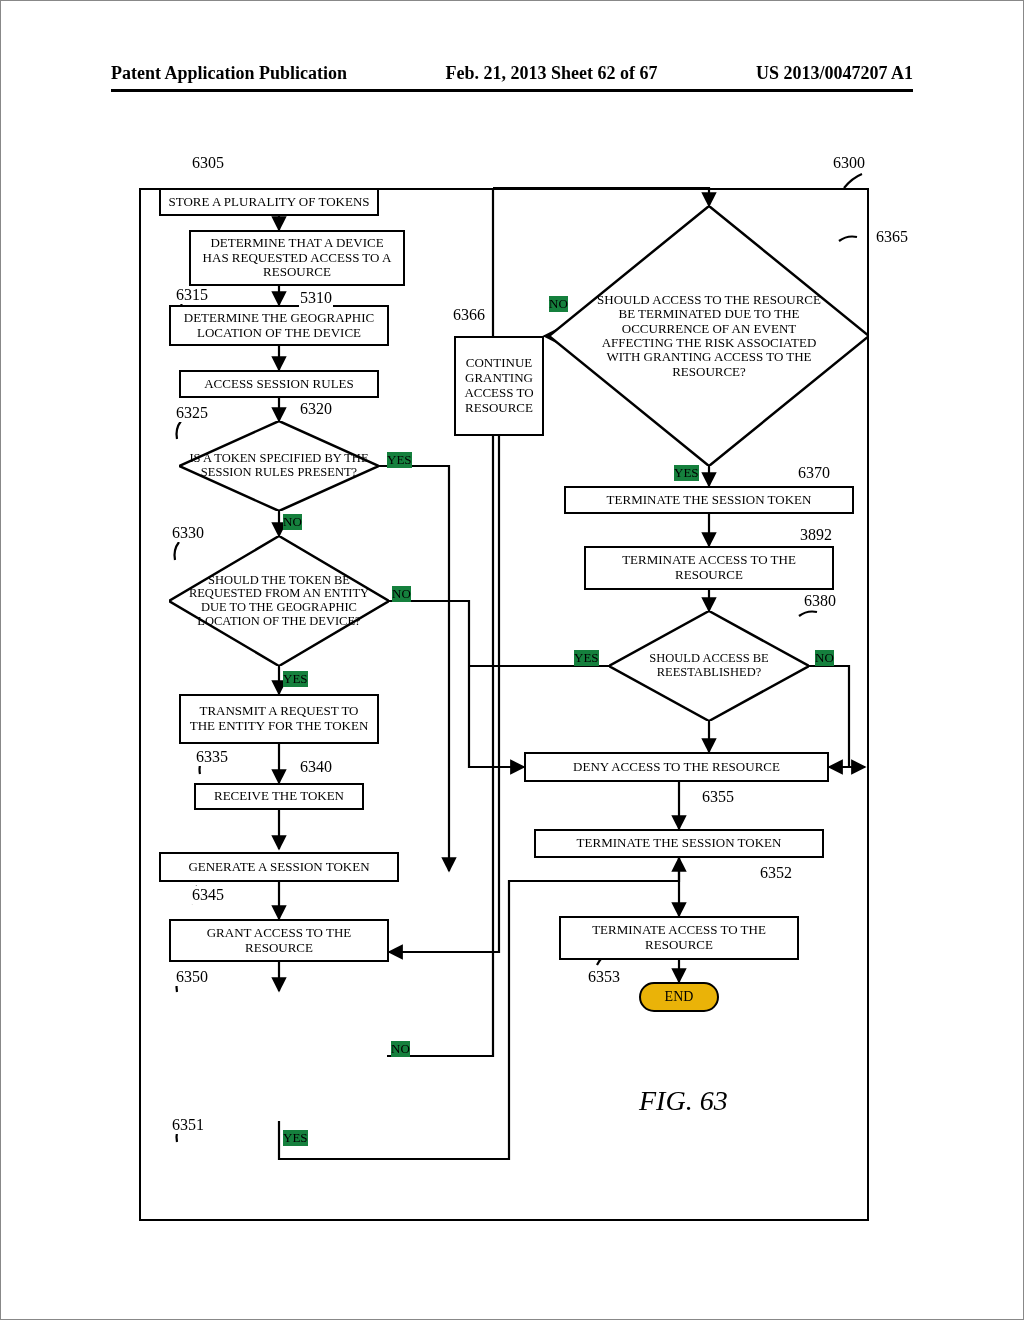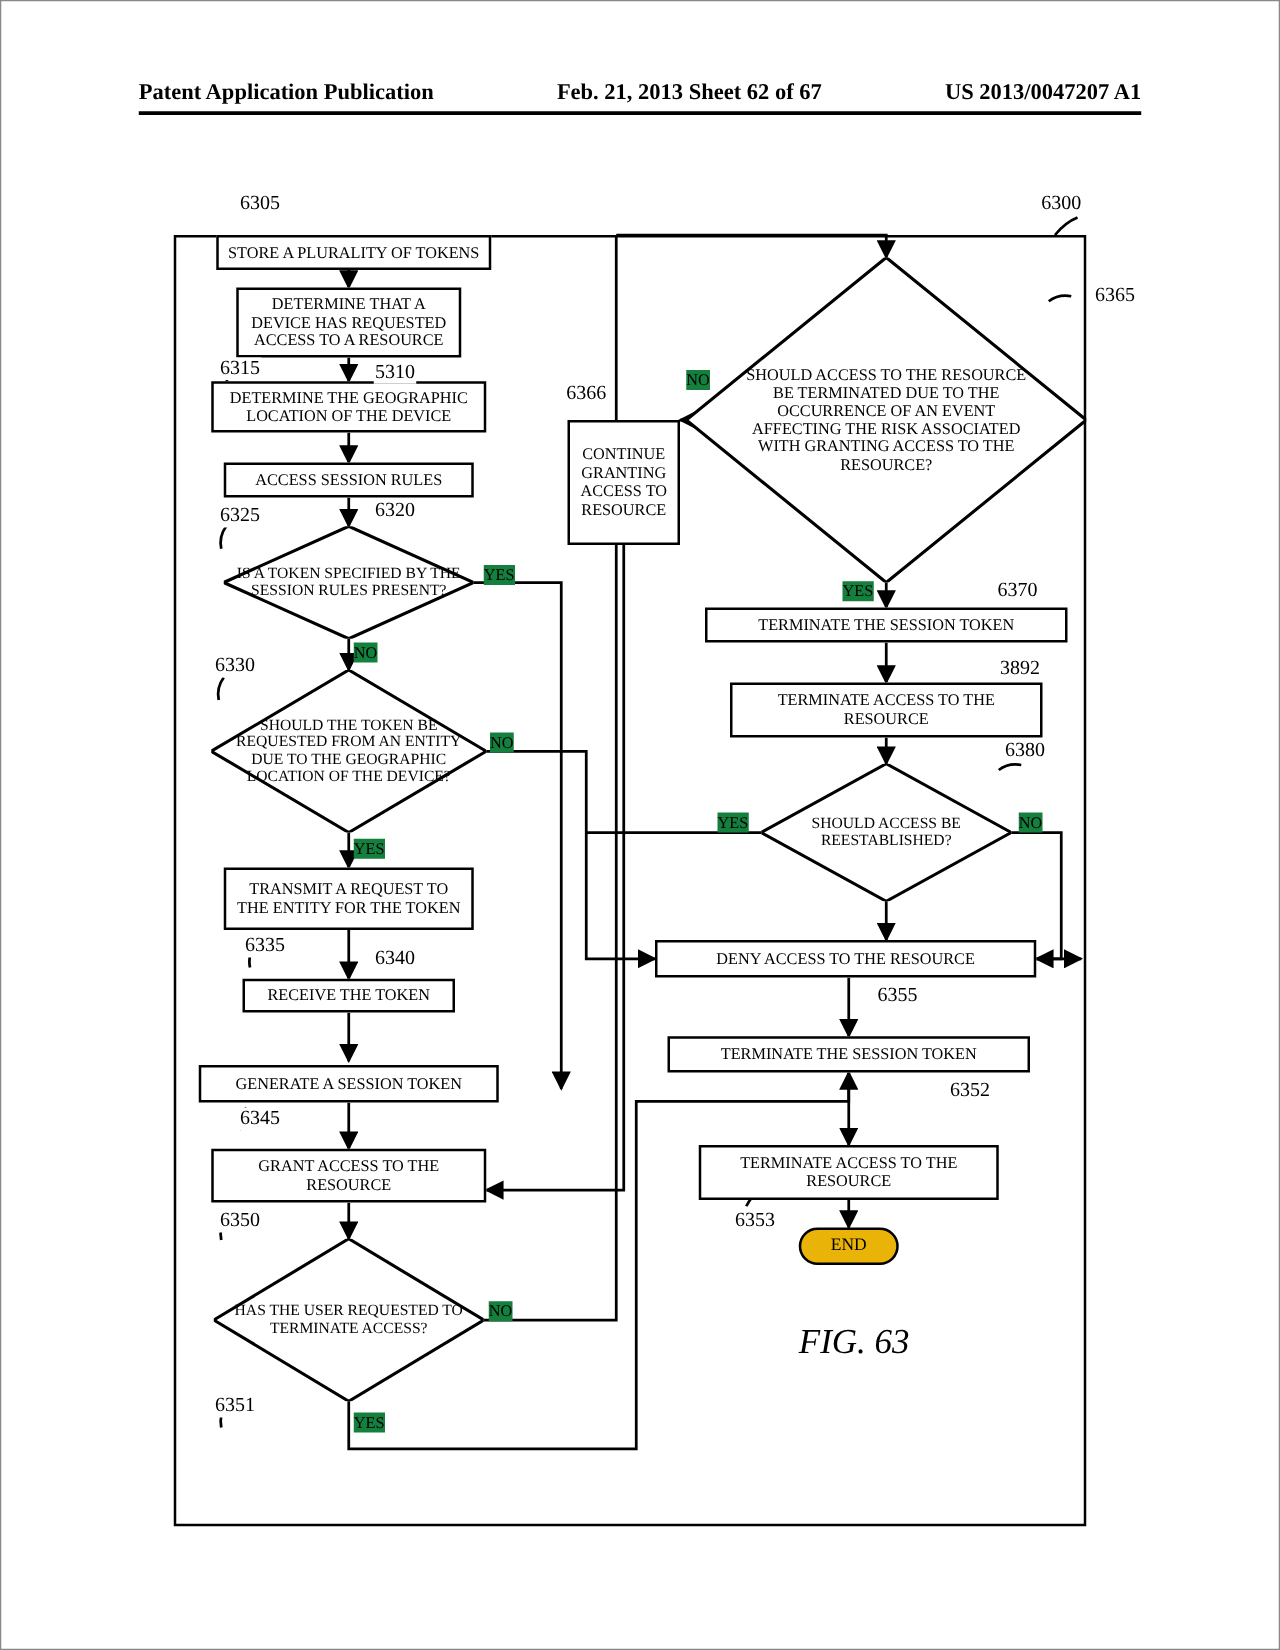--- a/index.html
+++ b/index.html
@@ -93,20 +93,21 @@
     background:#eab308;
     display:flex; align-items:center; justify-content:center;
     font-size:14px;
   }
   .fig {
     position:absolute;
     font-style:italic;
     font-family:"Times New Roman", Times, serif;
     font-size:28px;
     font-weight:500;
+    margin-top:27px;
   }
 </style>
 </head>
 <body>
 
 <div class="page">
 
   <div class="hdr">
     <span>Patent Application Publication</span>
     <span>Feb. 21, 2013  Sheet 62 of 67</span>
@@ -187,22 +188,22 @@
         <path d="M42,978 q-6,8 -4,18"></path>
         <path d="M657,350 q8,-6 18,-4"></path>
         <path d="M660,415 q8,-6 18,-4"></path>
         <path d="M660,470 q8,-6 18,-4"></path>
         <path d="M622,695 q8,6 12,14"></path>
         <path d="M470,805 q-8,6 -12,14"></path>
         <path d="M700,95 q8,-6 18,-4"></path>
       </g>
     </svg>
 
-    <div class="box" style="left:34px; top:42px; width:220px; height:28px">STORE A PLURALITY OF TOKENS</div>
-    <div class="box" style="left:50px; top:84px; width:180px; height:56px">DETERMINE THAT A DEVICE HAS REQUESTED ACCESS TO A RESOURCE</div>
+    <div class="box" style="left:20px; top:42px; width:220px; height:28px">STORE A PLURALITY OF TOKENS</div>
+    <div class="box" style="left:50px; top:84px; width:216px; height:56px">DETERMINE THAT A DEVICE HAS REQUESTED ACCESS TO A RESOURCE</div>
     <div class="box" style="left:30px; top:159px; width:220px; height:41px">DETERMINE THE GEOGRAPHIC LOCATION OF THE DEVICE</div>
     <div class="box" style="left:40px; top:224px; width:200px; height:28px">ACCESS SESSION RULES</div>
 
     <div class="diamond-wrap" style="left:40px; top:275px; width:200px; height:90px">
       <div class="diamond">
         <svg width="200" height="90" viewBox="0 0 200 90">
             <polygon points="100,0 200,45 100,90 0,45" fill="#fff" stroke="#000" stroke-width="2.5"></polygon>
           </svg>
         <div class="txt">IS A TOKEN SPECIFIED BY THE SESSION RULES PRESENT?</div>
       </div>
@@ -215,28 +216,20 @@
           </svg>
         <div class="txt">SHOULD THE TOKEN BE REQUESTED FROM AN ENTITY DUE TO THE GEOGRAPHIC LOCATION OF THE DEVICE?</div>
       </div>
     </div>
 
     <div class="box" style="left:40px; top:548px; width:200px; height:50px">TRANSMIT A REQUEST TO THE ENTITY FOR THE TOKEN</div>
     <div class="box" style="left:55px; top:637px; width:170px; height:27px">RECEIVE THE TOKEN</div>
     <div class="box" style="left:20px; top:706px; width:240px; height:30px">GENERATE A SESSION TOKEN</div>
     <div class="box" style="left:30px; top:773px; width:220px; height:43px">GRANT ACCESS TO THE RESOURCE</div>
 
-    <div class="diamond-wrap" style="left:32px; top:845px; width:216px; height:130px">
-      <div class="diamond">
-        <svg width="216" height="130" viewBox="0 0 216 130">
-            <polygon points="108,0 216,65 108,130 0,65" fill="#fff" stroke="#000" stroke-width="2.5"></polygon>
-          </svg>
-        <div class="txt">HAS THE USER REQUESTED TO TERMINATE ACCESS?</div>
-      </div>
-    </div>
 
     <div class="diamond-wrap" style="left:410px; top:60px; width:320px; height:260px">
       <div class="diamond" style="font-size:13px">
         <svg width="320" height="260" viewBox="0 0 320 260">
             <polygon points="160,0 320,130 160,260 0,130" fill="#fff" stroke="#000" stroke-width="2.5"></polygon>
           </svg>
         <div class="txt" style="padding:0 38px">SHOULD ACCESS TO THE RESOURCE BE TERMINATED DUE TO THE OCCURRENCE OF AN EVENT AFFECTING THE RISK ASSOCIATED WITH GRANTING ACCESS TO THE RESOURCE?</div>
       </div>
     </div>
 

